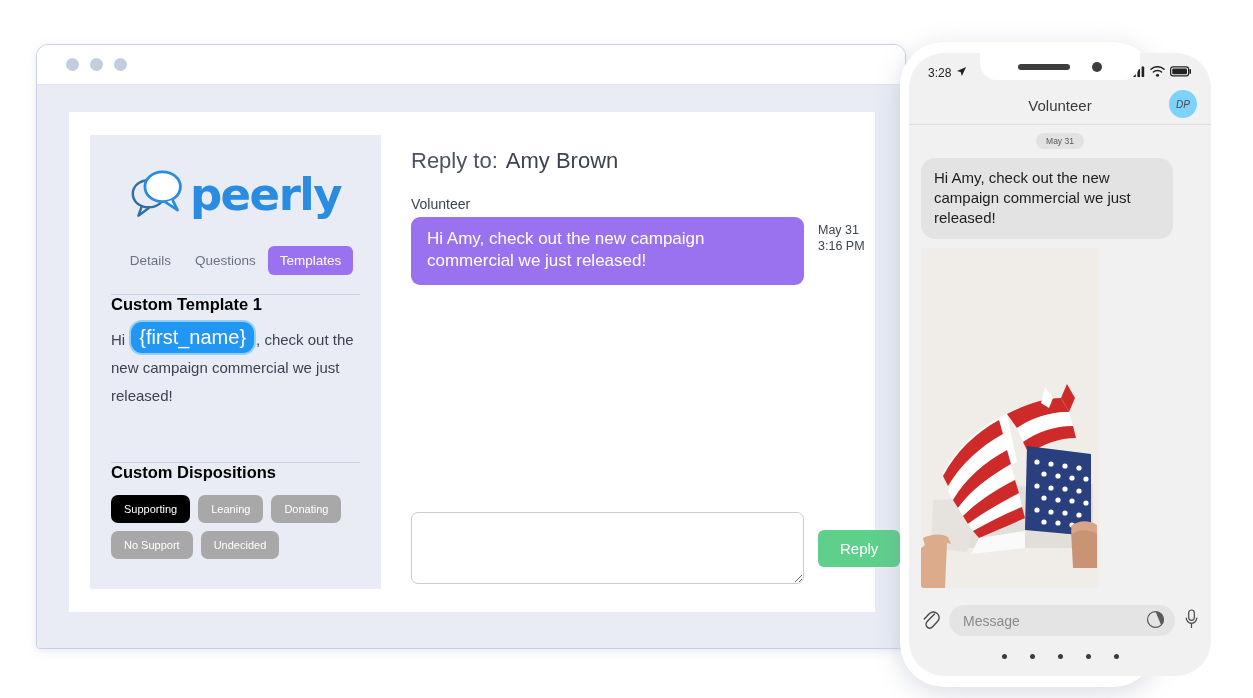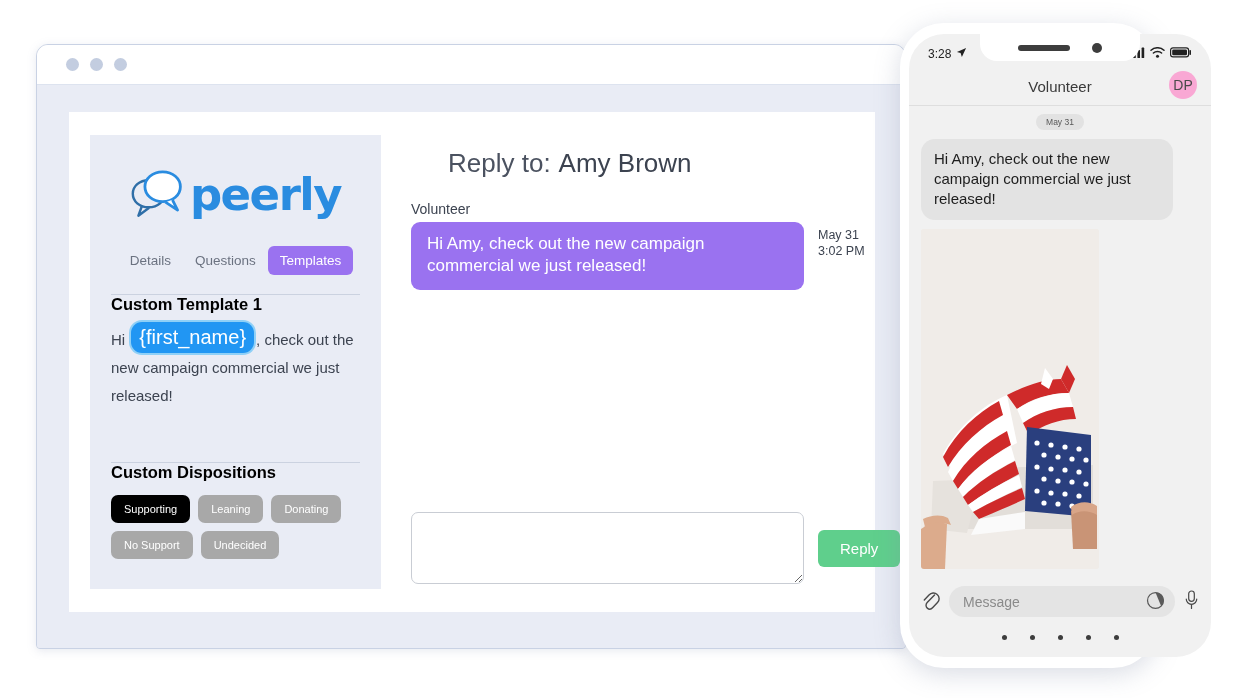--- a/index.html
+++ b/index.html
@@ -70,21 +70,21 @@
   .divider2 { height: 1px; background: #cbd2e0; margin-top: 52px; }
   .chips { display: flex; flex-wrap: wrap; gap: 8px; margin-top: 13px; max-width: 245px; }
   .chip {
     font-size: 11px; color: #ffffff; background: #a8a8a8;
     border-radius: 7px; padding: 8px 13px; cursor: pointer; white-space: nowrap;
   }
   .chip.sel { background: #000000; }
 
   
   .main { flex: 1; padding: 36px 0 0 30px; position: relative; }
-  .reply-title { font-size: 26px; color: #4b5260; white-space: nowrap; margin-left: 37px; }
+  .reply-title { font-size: 22px; color: #4b5260; white-space: nowrap; }
   .reply-title .nm { color: #3c4350; margin-left: 8px; }
   .sender-label { font-size: 14px; color: #3c4350; margin-top: 22px; }
   .bubble-row { display: flex; align-items: flex-start; gap: 14px; margin-top: 5px; }
   .bubble {
     background: #9a72f0; color: #ffffff; border-radius: 9px;
     padding: 11px 16px 13px; width: 393px; font-size: 17px; line-height: 22px;
   }
   .stamp { font-size: 12.5px; color: #3c4350; line-height: 16px; padding-top: 5px; white-space: nowrap; }
 
   .composer { position: absolute; left: 30px; bottom: 28px; display: flex; align-items: center; gap: 14px; }
@@ -92,21 +92,21 @@
     width: 393px; height: 72px; background: #fff;
     border: 1px solid #c9cdd4; border-radius: 7px;
   }
   .send-btn {
     background: #5fcf8c; color: #fff; border: none; border-radius: 6px;
     padding: 10px 22px; font-size: 15px; cursor: pointer;
   }
 
   
   .phone {
-    position: absolute; left: 900px; top: 23px;
+    position: absolute; left: 900px; top: 42px;
     width: 257px; height: 645px;
     background: #ffffff; border-radius: 44px;
     box-shadow: 0 6px 26px rgba(130,140,165,.30);
     padding: 11px 9px;
   }
   .screen {
     position: relative; width: 302px; height: 623px;
     background: #f1f1f1; border-radius: 35px; overflow: hidden;
     display: flex; flex-direction: column;
   }
@@ -126,22 +126,22 @@
   .sb-left { display: flex; align-items: center; gap: 5px; }
   .sb-right { display: flex; align-items: center; gap: 5px; }
 
   .nav {
     height: 38px; flex: none; display: flex; align-items: center;
     justify-content: center; position: relative; border-bottom: 1px solid #dedede;
   }
   .nav-title { font-size: 15px; color: #3a3a3a; }
   .avatar {
     position: absolute; right: 14px; top: 3px; width: 28px; height: 28px;
-    background: #f9a8d4; border-radius: 50%; display: flex;
-    align-items: center; justify-content: center; font-size: 14px; color: #4a4a4a;
+    background: #7dd3fc; border-radius: 50%; display: flex;
+    align-items: center; justify-content: center; font-size: 10px; color: #4a4a4a; font-style: italic;
   }
 
   .thread { flex: 1; padding: 8px 12px 0; overflow: hidden; }
   .date-pill {
     margin: 0 auto 9px; width: fit-content; background: #e2e2e2;
     color: #585858; font-size: 8.5px; border-radius: 8px; padding: 3px 10px;
   }
   .ph-bubble {
     background: #e3e3e3; color: #1d1d1d; border-radius: 14px;
     padding: 10px 13px 11px; font-size: 15px; line-height: 20px; width: 252px;
@@ -223,21 +223,21 @@
             <div class="reply-title">
               <span>Reply to:</span><span class="nm">Amy Brown</span>
             </div>
 
             <div class="sender-label">Volunteer</div>
 
             <div class="bubble-row">
               <div class="bubble">Hi Amy, check out the new campaign commercial we just released!</div>
               <div class="stamp">
                 <div>May 31</div>
-                <div>3:02 PM</div>
+                <div>3:16 PM</div>
               </div>
             </div>
 
             <div class="composer">
               <textarea class="composer-box" placeholder="" style=""></textarea>
               <button class="send-btn">Reply</button>
             </div>
           </div>
 
         </div>

